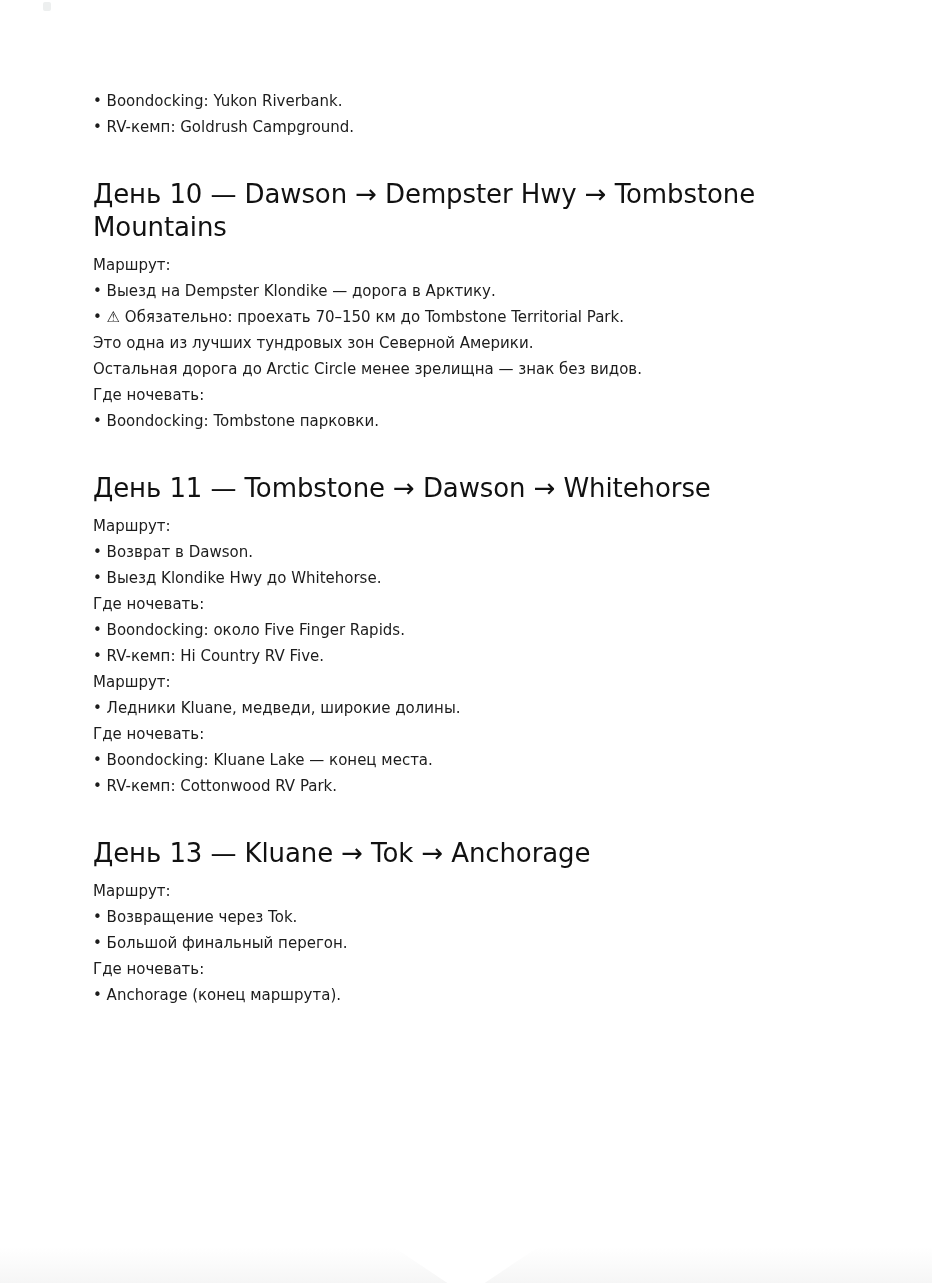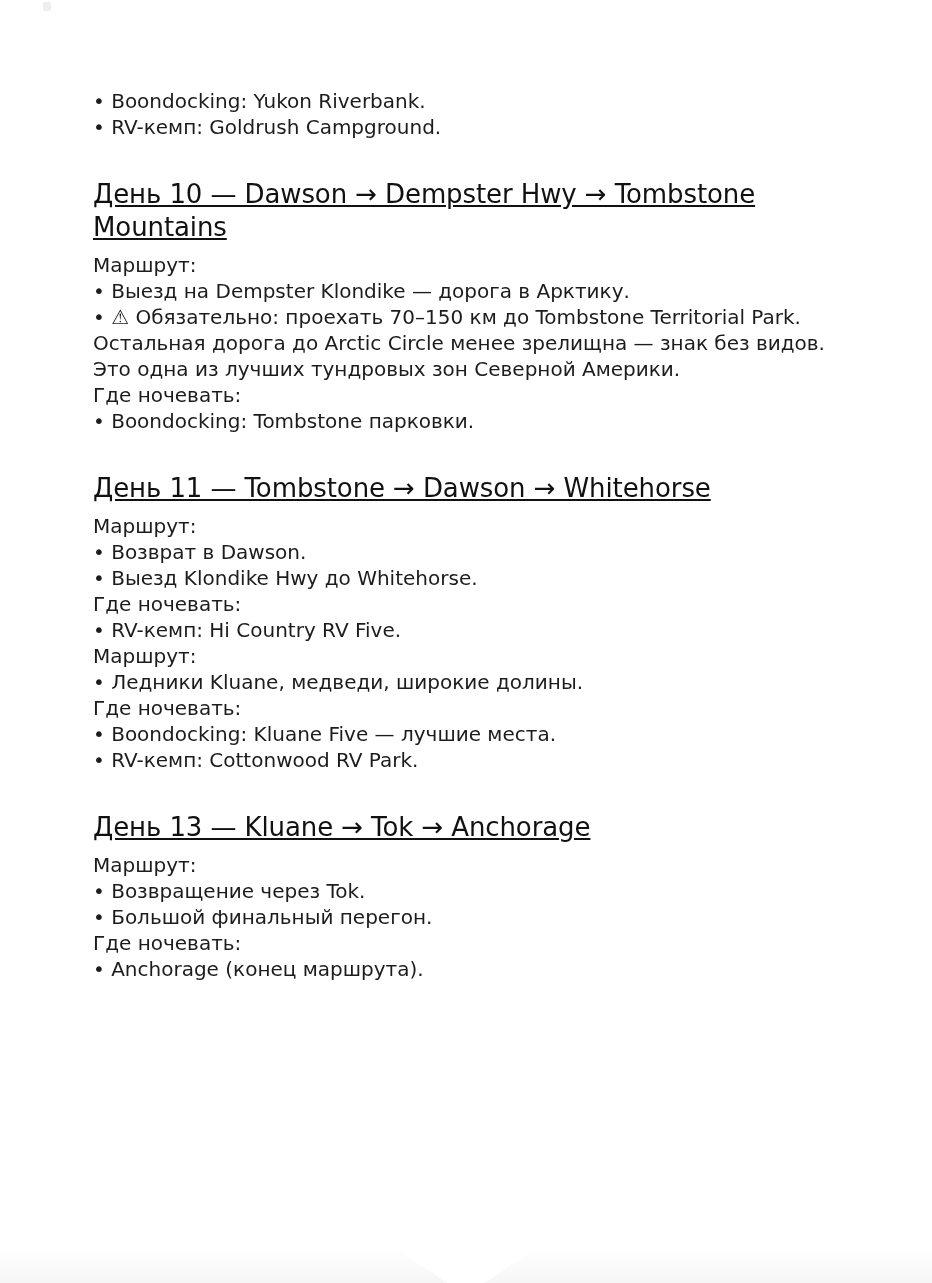--- a/index.html
+++ b/index.html
@@ -17,34 +17,33 @@
     color: #1a1a1a;
   }
   .content {
     position: absolute;
     top: 88px;
     left: 93px;
     right: 85px;
   }
   .body-line {
     margin: 0;
-    font-size: 20px;
+    font-size: 15px;
     line-height: 26px;
     font-weight: 400;
     color: #1c1c1c;
     white-space: nowrap;
   }
   .section-title {
     margin: 38px 0 8px 0;
     font-size: 26px;
     line-height: 33px;
     font-weight: 400;
     color: #111111;
     letter-spacing: -0.1px;
-    text-decoration: underline;
   }
   .corner-smudge {
     position: absolute;
     top: 2px;
     left: 43px;
     width: 8px;
     height: 9px;
     background: #edefef;
     border-radius: 2px;
   }
@@ -83,38 +82,39 @@
     <div id="carryover">
         <p class="body-line">• Boondocking: Yukon Riverbank.</p>
         <p class="body-line">• RV-кемп: Goldrush Campground.</p>
       </div>
     <div id="sections">
         <div>
           <h2 class="section-title">День 10 — Dawson → Dempster Hwy → Tombstone Mountains</h2>
           <p class="body-line">Маршрут:</p>
           <p class="body-line">• Выезд на Dempster Klondike — дорога в Арктику.</p>
           <p class="body-line">• ⚠ Обязательно: проехать 70–150 км до Tombstone Territorial Park.</p>
+          <p class="body-line">Это одна из лучших тундровых зон Северной Америки.</p>
           <p class="body-line">Остальная дорога до Arctic Circle менее зрелищна — знак без видов.</p>
-          <p class="body-line">Это одна из лучших тундровых зон Северной Америки.</p>
           <p class="body-line">Где ночевать:</p>
           <p class="body-line">• Boondocking: Tombstone парковки.</p>
         </div>
         <div>
           <h2 class="section-title">День 11 — Tombstone → Dawson → Whitehorse</h2>
           <p class="body-line">Маршрут:</p>
           <p class="body-line">• Возврат в Dawson.</p>
           <p class="body-line">• Выезд Klondike Hwy до Whitehorse.</p>
           <p class="body-line">Где ночевать:</p>
+          <p class="body-line">• Boondocking: около Five Finger Rapids.</p>
           <p class="body-line">• RV-кемп: Hi Country RV Five.</p>
         </div>
         <div>
           <p class="body-line">Маршрут:</p>
           <p class="body-line">• Ледники Kluane, медведи, широкие долины.</p>
           <p class="body-line">Где ночевать:</p>
-          <p class="body-line">• Boondocking: Kluane Five — лучшие места.</p>
+          <p class="body-line">• Boondocking: Kluane Lake — конец места.</p>
           <p class="body-line">• RV-кемп: Cottonwood RV Park.</p>
         </div>
         <div>
           <h2 class="section-title">День 13 — Kluane → Tok → Anchorage</h2>
           <p class="body-line">Маршрут:</p>
           <p class="body-line">• Возвращение через Tok.</p>
           <p class="body-line">• Большой финальный перегон.</p>
           <p class="body-line">Где ночевать:</p>
           <p class="body-line">• Anchorage (конец маршрута).</p>
         </div>

